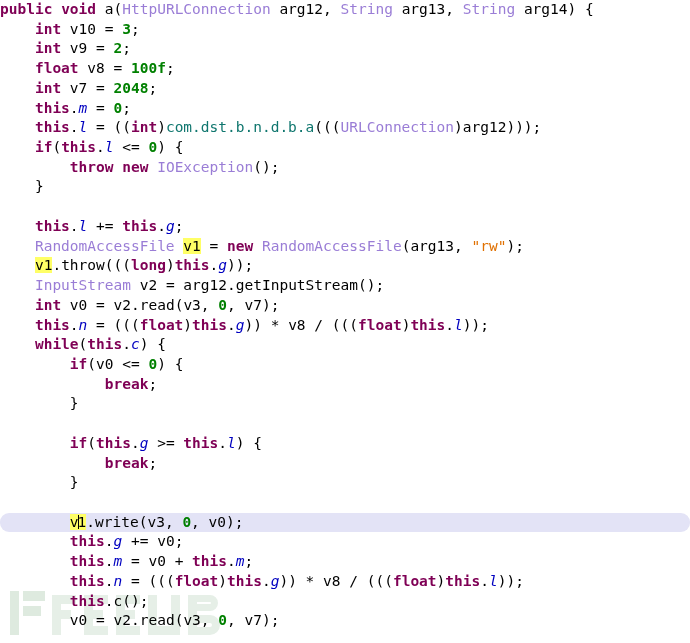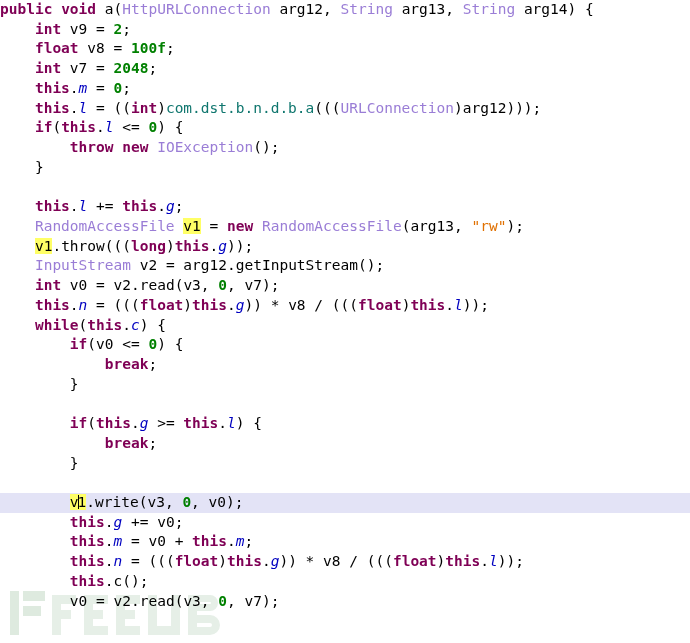--- a/index.html
+++ b/index.html
@@ -44,20 +44,21 @@
     height: 19.72px;
     line-height: 19.72px;
     font-size: 14.5px;
     white-space: pre;
     color: #000000;
     letter-spacing: 0px;
     padding-left: 0px;
   }
   .line.current {
     background: #E3E3F6;
+    border-radius: 9px;
   }
 
   
   .kw   { color: #7F0055; font-weight: bold; text-align: center; }  
   .typ  { color: #9A7DD6; }                      
   .num  { color: #008000; font-weight: bold; }   
   .str  { color: #E07000; }                      
   .fld  { color: #0000C0; font-style: italic; }  
   .pkg  { color: #0f766e; }                      
   .pln  { color: #000000; }                      
@@ -102,20 +103,21 @@
 
       <path d="M180 6 h22 a8 8 0 0 1 0 16 h-13 v-7 h13 a1 1 0 0 0 0 -2 h-13 v33 h-9 z"></path>
       <path d="M189 26 h13 a10 10 0 0 1 0 20 h-13 v-8 h13 a2 2 0 0 0 0 -4 h-13 z"></path>
     </g>
   </svg>
 
   <div id="code">
 
     <div class="line"><span class="kw">public</span> <span class="kw">void</span> <span class="pln">a</span>(<span class="typ">HttpURLConnection</span> <span class="pln">arg12</span>, <span class="typ">String</span> <span class="pln">arg13</span>, <span class="typ">String</span> <span class="pln">arg14</span>) {</div>
 
+    <div class="line">    <span class="kw">int</span> <span class="pln">v10</span> = <span class="num">3</span>;</div>
 
     <div class="line">    <span class="kw">int</span> <span class="pln">v9</span> = <span class="num">2</span>;</div>
 
     <div class="line">    <span class="kw">float</span> <span class="pln">v8</span> = <span class="num">100f</span>;</div>
 
     <div class="line">    <span class="kw">int</span> <span class="pln">v7</span> = <span class="num">2048</span>;</div>
 
     <div class="line">    <span class="kw">this</span>.<span class="fld">m</span> = <span class="num">0</span>;</div>
 
     <div class="line">    <span class="kw">this</span>.<span class="fld">l</span> = ((<span class="kw">int</span>)<span class="pkg">com.dst.b.n.d.b.a</span>(((<span class="typ">URLConnection</span>)<span class="pln">arg12</span>)));</div>

